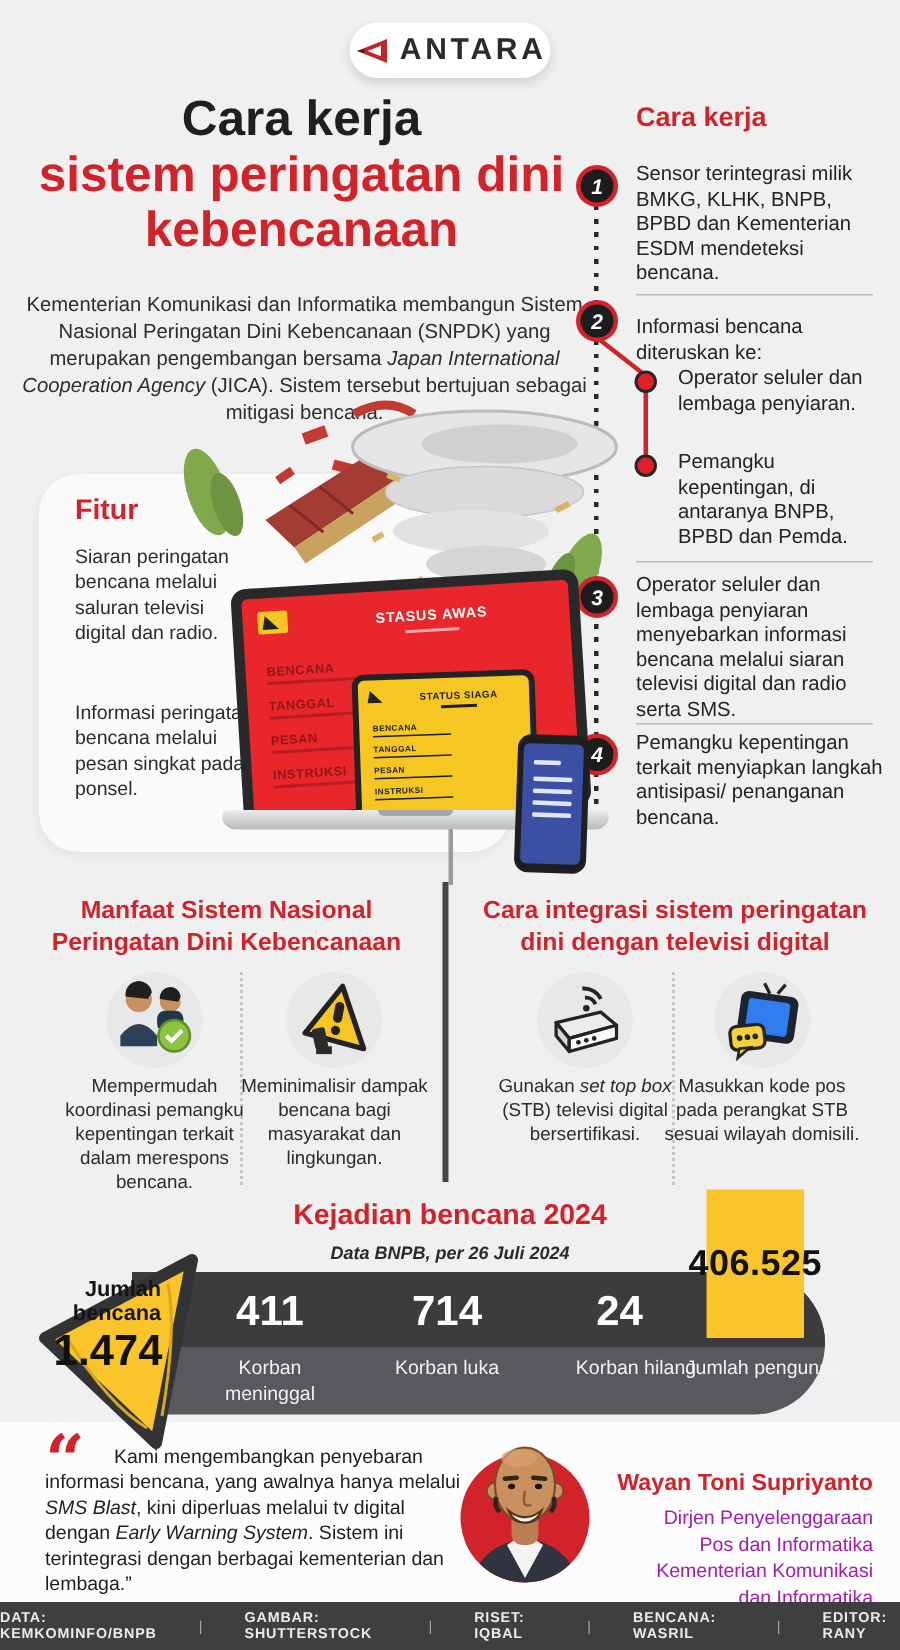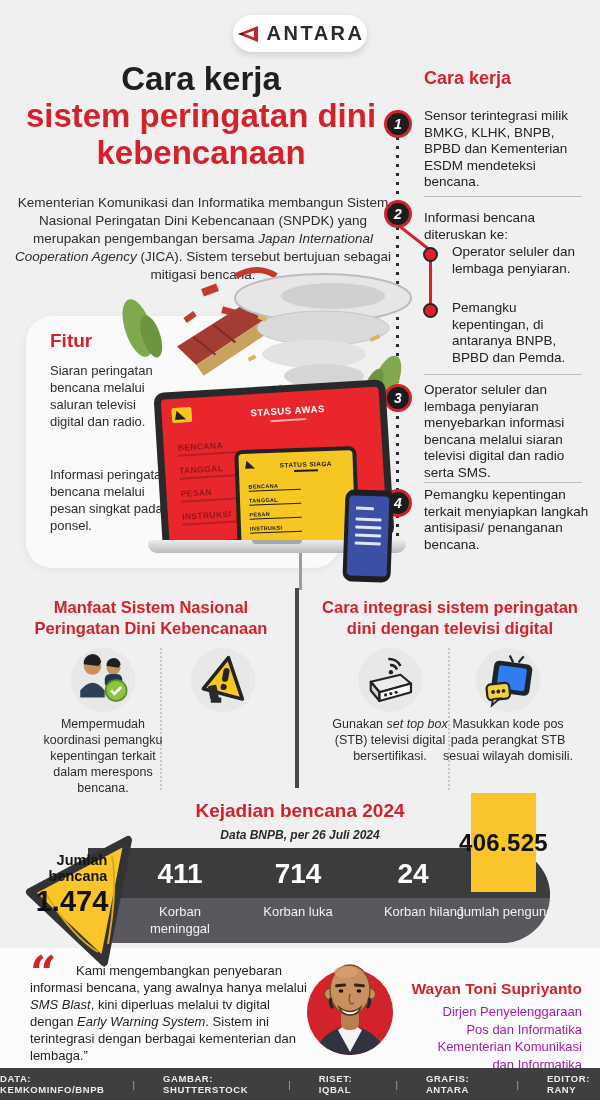--- a/index.html
+++ b/index.html
@@ -276,20 +276,21 @@
         <polygon points="34,6 58,50 12,46" fill="#f6c723" stroke="#232325" stroke-width="4" stroke-linejoin="round"></polygon>
         <rect x="31" y="18" width="7" height="16" rx="3.5" fill="#232325"></rect>
         <circle cx="34.5" cy="40" r="3.5" fill="#232325"></circle>
       </g>
       <rect x="16" y="38" width="10" height="16" rx="2" fill="#2b2b2d" transform="rotate(-12 21 46)"></rect>
       <rect x="18" y="52" width="12" height="6" fill="#2b2b2d"></rect>
     </svg>
   </div>
   <div class="abs dot-sep" style="left:160px;"></div>
   <div class="abs sec-item-text" style="left:38px;width:130px;">Mempermudah koordinasi pemangku kepentingan terkait dalam merespons bencana.</div>
+  <div class="abs sec-item-text" style="left:158px;width:130px;">Meminimalisir dampak bencana bagi masyarakat dan lingkungan.</div>
 
   <div class="abs icon-circle" style="left:358px;">
     <svg width="56" height="56" viewBox="0 0 64 64">
       <path d="M30 8 a14 14 0 0 1 14 8" stroke="#232325" stroke-width="3" fill="none"></path>
       <path d="M32 15 a8 8 0 0 1 8 5" stroke="#232325" stroke-width="3" fill="none"></path>
       <circle cx="33" cy="23" r="2.5" fill="#232325"></circle>
       <polygon points="10,34 44,26 56,36 20,46" fill="#ececed" stroke="#232325" stroke-width="2.5" stroke-linejoin="round"></polygon>
       <polygon points="10,34 20,46 20,56 10,44" fill="#d6d6d8" stroke="#232325" stroke-width="2.5" stroke-linejoin="round"></polygon>
       <polygon points="20,46 56,36 56,46 20,56" fill="#fafafa" stroke="#232325" stroke-width="2.5" stroke-linejoin="round"></polygon>
       <circle cx="27" cy="49" r="1.8" fill="#232325"></circle>
@@ -379,18 +380,18 @@
 dan  Informatika</div>
   </div>
 
   <div class="abs footer">
     <span class="seg">DATA: KEMKOMINFO/BNPB</span>
     <span class="sep">|</span>
     <span class="seg">GAMBAR: SHUTTERSTOCK</span>
     <span class="sep">|</span>
     <span class="seg">RISET: IQBAL</span>
     <span class="sep">|</span>
-    <span class="seg">GRAFIS: ANTARA</span>
+    <span class="seg">BENCANA: WASRIL</span>
     <span class="sep">|</span>
     <span class="seg">EDITOR: RANY</span>
   </div>
 
 </div>
 
 </body></html>

